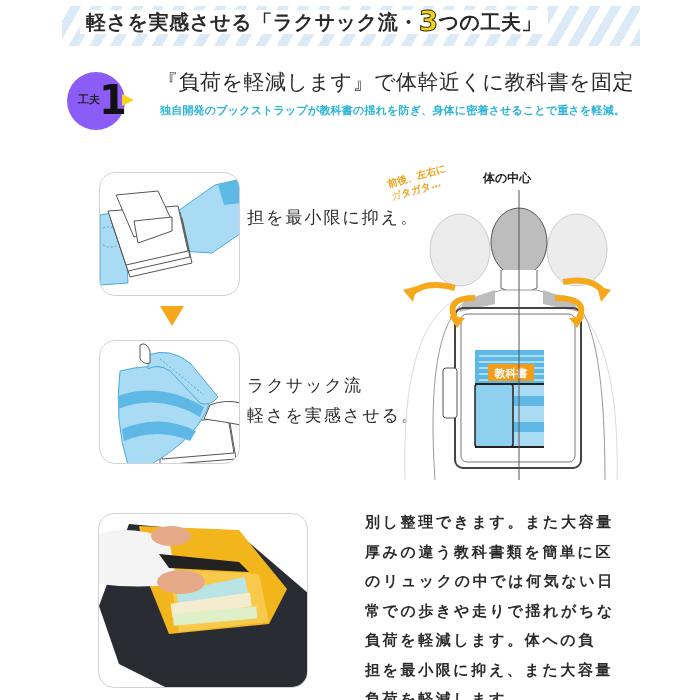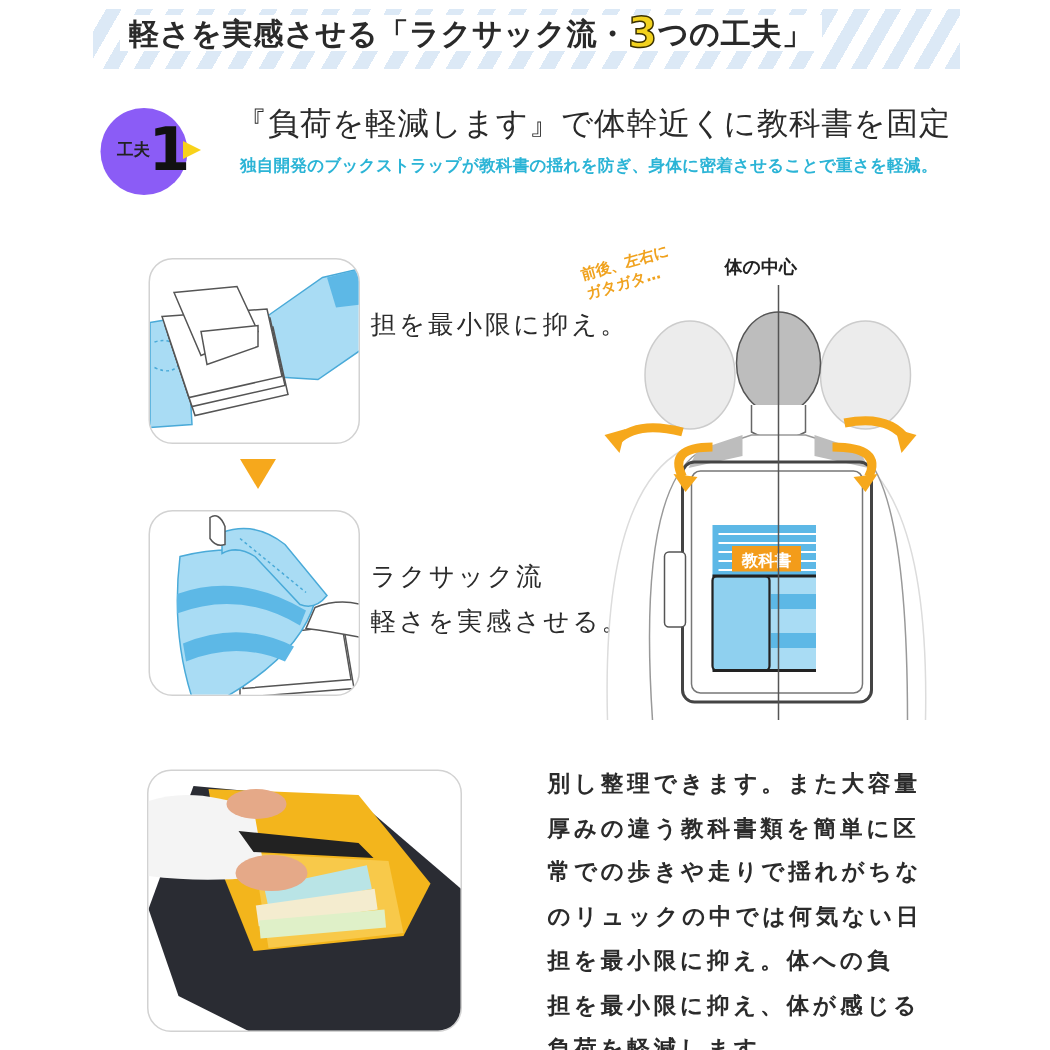--- a/index.html
+++ b/index.html
@@ -183,18 +183,18 @@
     <path d="M0,20 Q30,10 70,25 L78,70 Q40,75 0,70 Z" fill="#f4f4f4"></path>
     <ellipse cx="72" cy="22" rx="20" ry="10" fill="#e5a988"></ellipse>
     <ellipse cx="82" cy="68" rx="24" ry="12" fill="#e5a988"></ellipse>
     <path d="M60,40 L140,48 L150,58 L70,54 Z" fill="#222"></path>
   </svg>
 </div>
 
 <div class="desc">
   <div>別し整理できます。また大容量</div>
   <div>厚みの違う教科書類を簡単に区</div>
+  <div>のリュックの中では何気ない日</div>
   <div>常での歩きや走りで揺れがちな</div>
-  <div>のリュックの中では何気ない日</div>
-  <div>担を最小限に抑え。体への負</div>
-  <div>担を最小限に抑え、体が感じる</div>
+  <div>負荷を軽減します。体への負</div>
+  <div>担を最小限に抑え、また大容量</div>
   <div>負荷を軽減します。</div>
 </div>
 
 </body></html>

